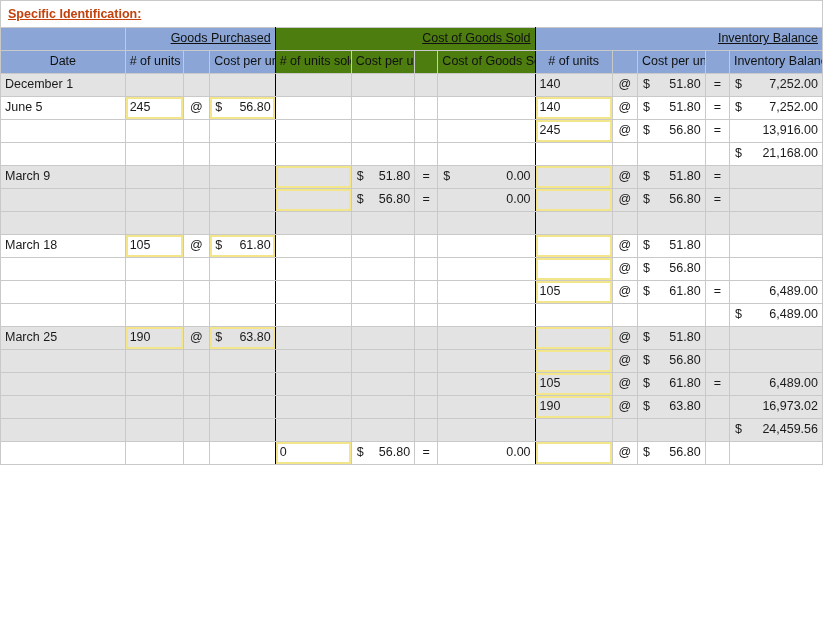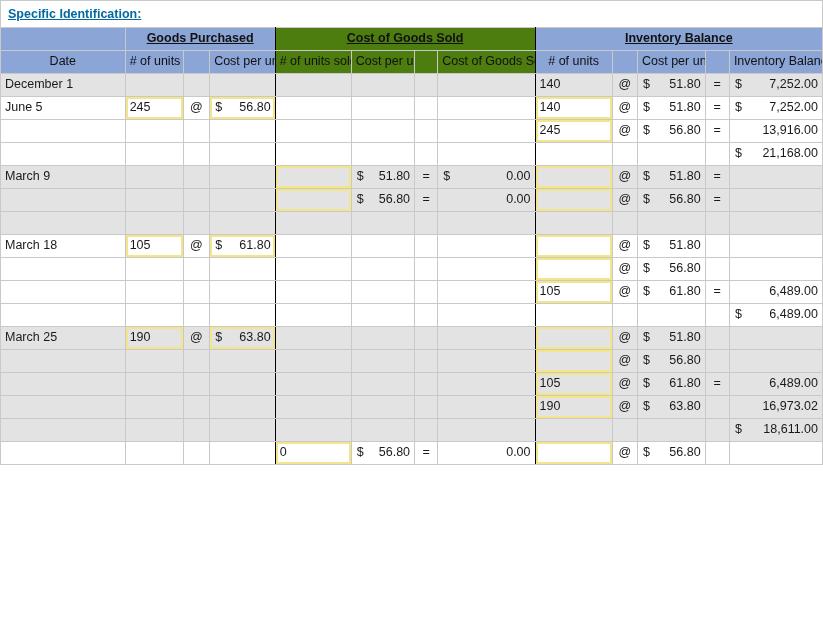--- a/index.html
+++ b/index.html
@@ -6,21 +6,21 @@
   body{width:823px;height:632px;overflow:hidden;
        font-family:"Liberation Sans", sans-serif;
        font-size:12.5px;color:#1a1a1a;-webkit-font-smoothing:antialiased;}
 
   .sheet{position:relative;width:823px;height:632px;box-sizing:border-box;}
 
   
   .title-row{height:27px;box-sizing:border-box;border-left:1px solid #c9c9c9;
              border-right:1px solid #c9c9c9;border-top:1px solid #c9c9c9;
              display:flex;align-items:center;padding-left:7px;background:#ffffff;}
-  .title-text{font-weight:bold;font-size:12.5px;text-decoration:underline;color:#0369a1;}
+  .title-text{font-weight:bold;font-size:12.5px;text-decoration:underline;color:#c2410c;}
 
   table.grid{border-collapse:collapse;table-layout:fixed;width:823px;}
   table.grid td{border:1px solid #c9c9c9;padding:0 4px;height:23px;
                 box-sizing:border-box;overflow:hidden;white-space:nowrap;
                 font-size:12.5px;line-height:1.05;vertical-align:middle;}
 
   
   .c-date{width:118px;}
   .c-gp-units{width:55px;}
   .c-at{width:25px;}
@@ -32,21 +32,21 @@
   .c-ib-units{width:73px;}
   .c-ib-at{width:24px;}
   .c-ib-cost{width:64px;}
   .c-ib-eq{width:23px;}
   .c-ib-total{width:88px;}
 
   
   .hdr{text-align:center;font-size:12.5px;color:#111;vertical-align:middle;}
   .hdr-blue{background:#8aa5d6;}
   .hdr-blue-lt{background:#4d7c0f;}
-  .hdr-grp{height:29px;font-weight:bold;}
+  .hdr-grp{height:29px;font-weight:normal;text-align:right;}
   .hdr-grp span{text-decoration:underline;}
   .hdr-sub{height:42px;white-space:normal;line-height:1.12;}
 
   
   .thickbottom td{border-bottom:3px solid #000000;}
 
   
   .fill-gray td{background:#e3e3e3;}
   .fill-white td{background:#ffffff;}
 
@@ -434,21 +434,21 @@
           <td class="r"></td>
           <td class="money"></td>
           <td class="c"></td>
           <td class="money grp-right"></td>
           <td class="r"></td>
           <td class="c"></td>
           <td class="money"></td>
           <td class="c"></td>
           <td class="money topline">
             <span class="sym">$</span>
-            <span class="num">18,611.00</span>
+            <span class="num">24,459.56</span>
           </td>
         </tr>
         <tr class="fill-white">
           <td class="l"></td>
           <td class="r grp-left"></td>
           <td class="c"></td>
           <td class="money grp-right"></td>
           <td class="r inputcell">0</td>
           <td class="money">
             <span class="sym">$</span>

